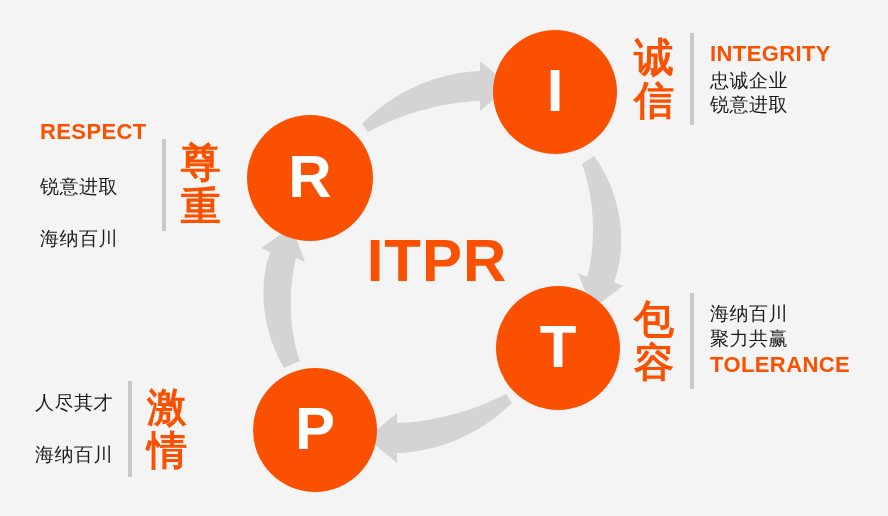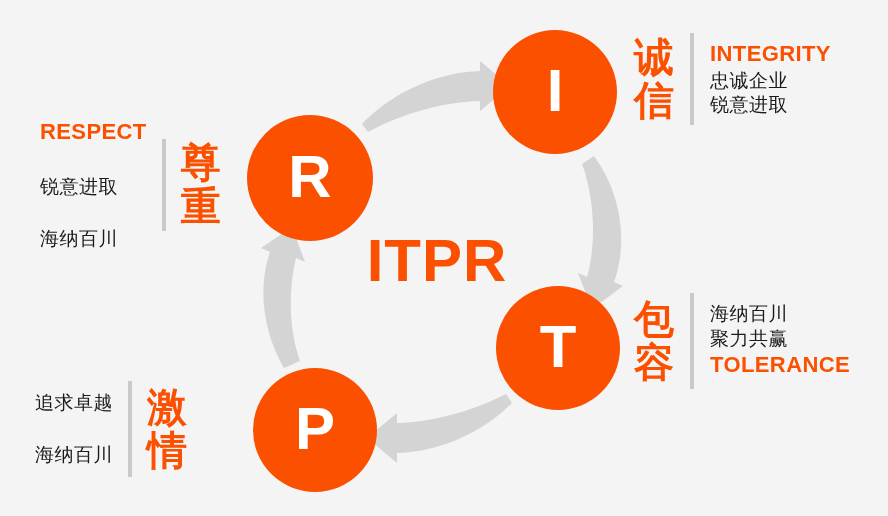--- a/index.html
+++ b/index.html
@@ -177,21 +177,21 @@
       <div class="cn-line">锐意进取</div>
       <div class="cn-line">海纳百川</div>
     </div>
     <div class="divider"></div>
     <div class="cn-big">尊
 重</div>
   </div>
 
   <div class="block left" id="block-passion">
     <div class="info">
-      <div class="cn-line">追求卓越</div>
+      <div class="cn-line">人尽其才</div>
       <div class="cn-line">海纳百川</div>
     </div>
     <div class="divider"></div>
     <div class="cn-big">激
 情</div>
   </div>
 
   <div class="block right" id="block-integrity">
     <div class="cn-big">诚
 信</div>

